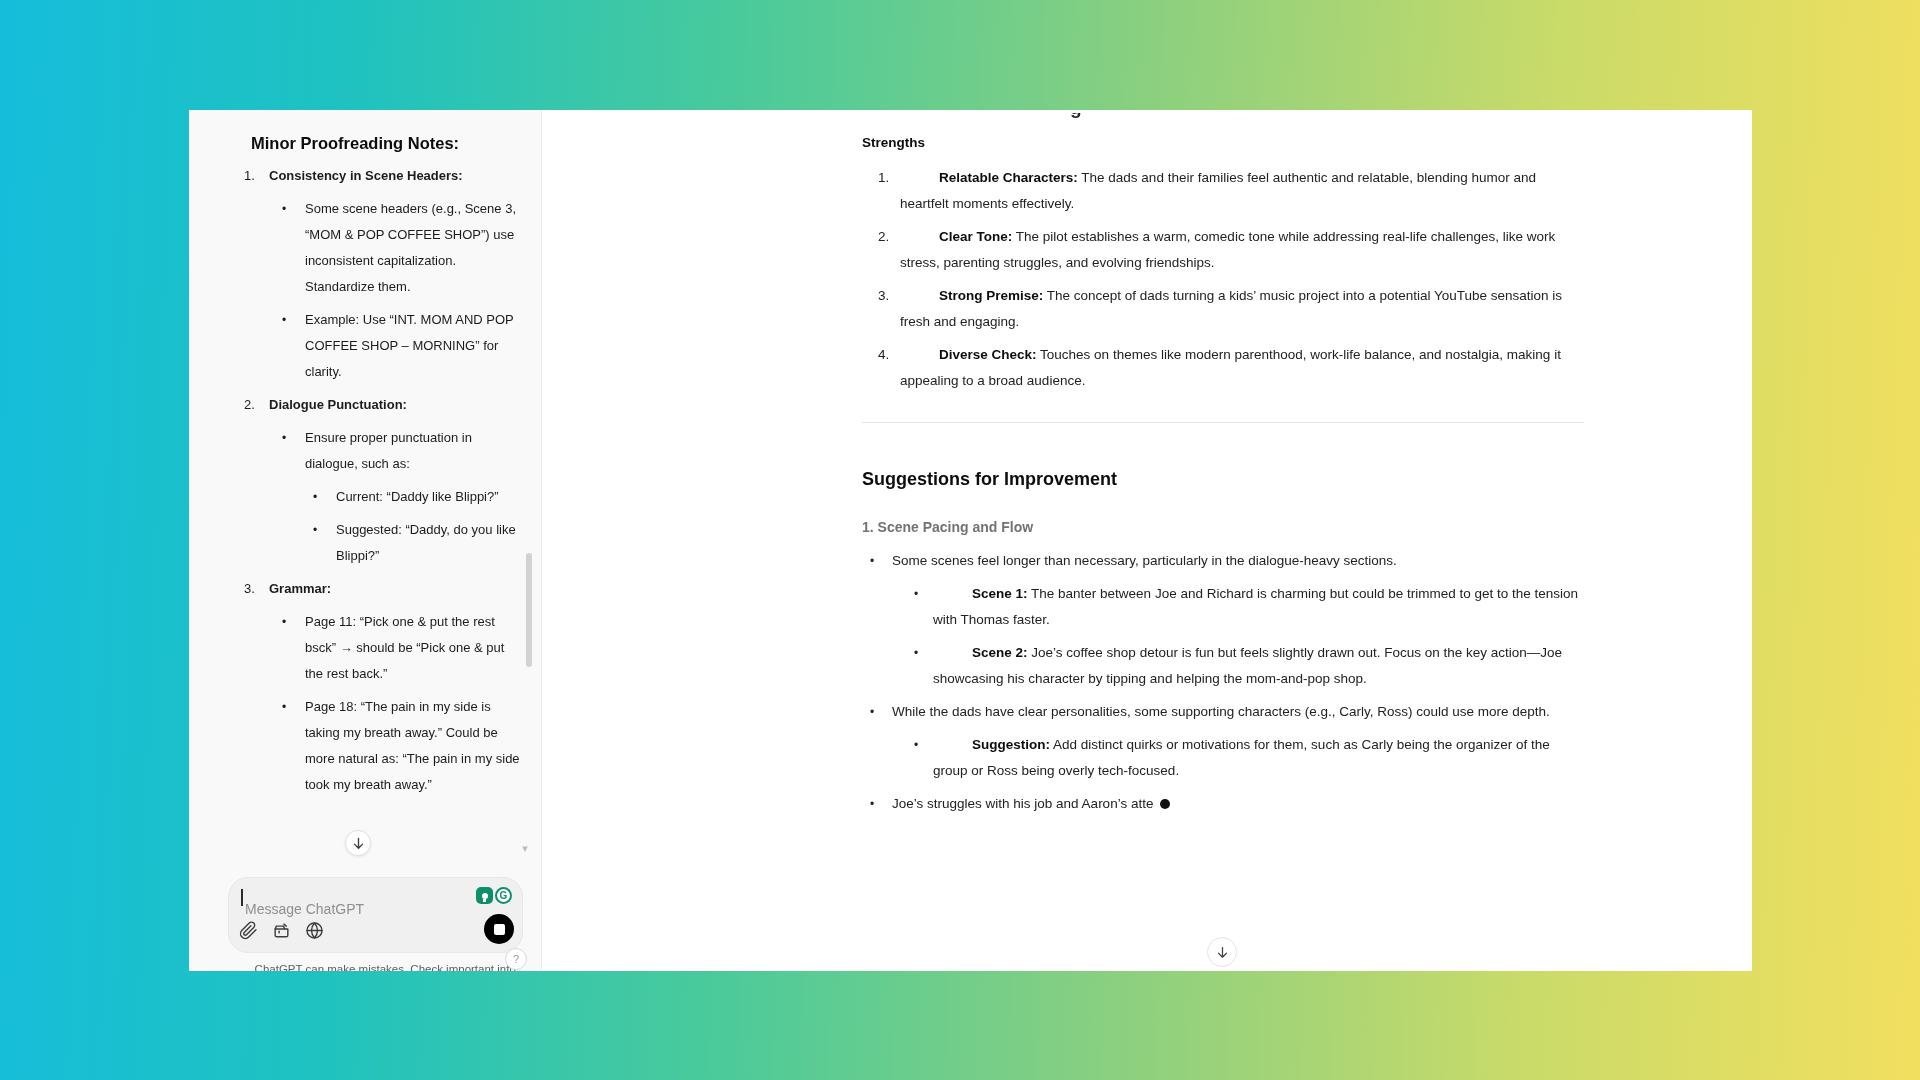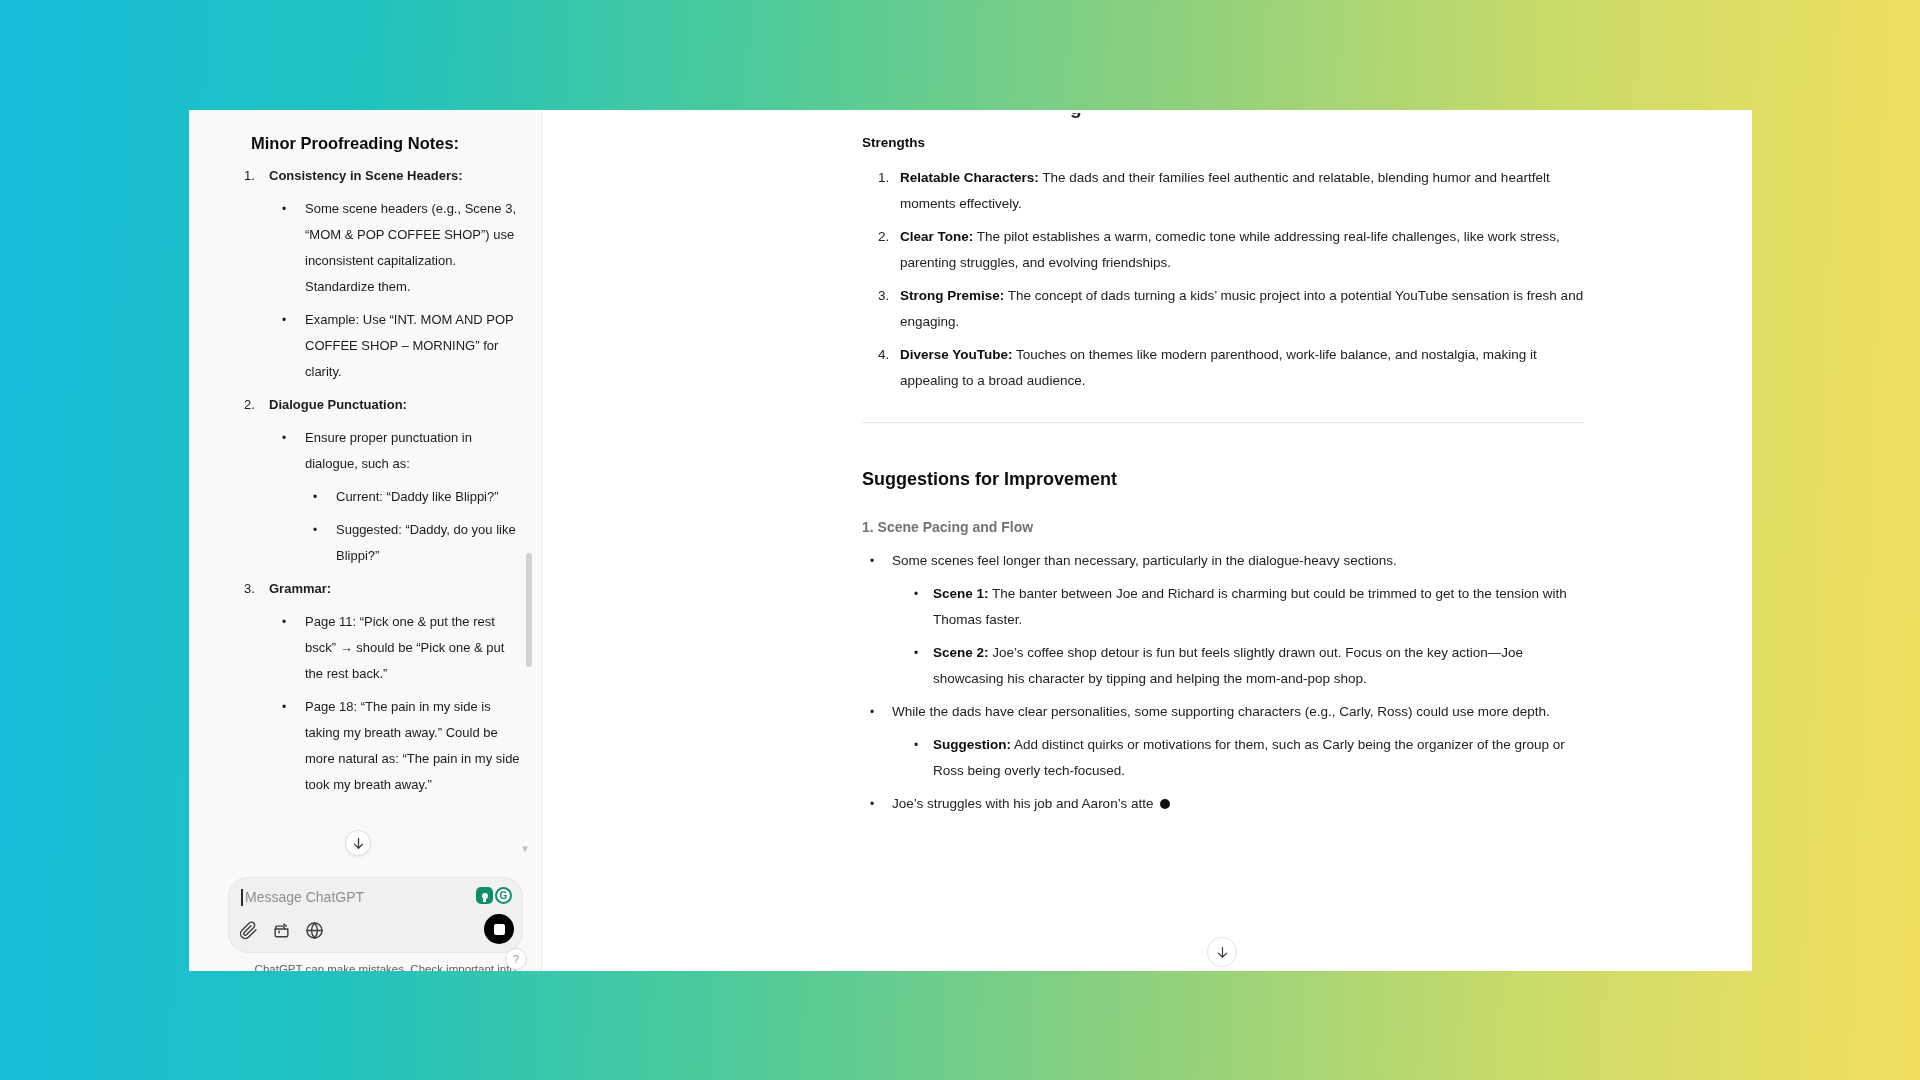--- a/index.html
+++ b/index.html
@@ -47,21 +47,21 @@
     border-radius:50%; background:#ffffff; border:1px solid #e1e1e1;
     box-shadow:0 1px 3px rgba(0,0,0,.08); cursor:pointer;
     display:flex; align-items:center; justify-content:center; padding:0;
   }
   .composer {
     position:absolute; left:39px; top:767px; width:295px; height:76px;
     background:#f0f0f0; border:1px solid #e7e7e7; border-radius:20px;
   }
   .caret { position:absolute; left:12px; top:11px; width:1.5px; height:17px; background:#2b2b2b; }
   .composer-placeholder {
-    position:absolute; left:16px; top:11px; font-size:14px; color:#8f8f8f; line-height:17px;
+    position:absolute; left:16px; top:23px; font-size:14px; color:#8f8f8f; line-height:17px;
   }
   .gram-badges { position:absolute; right:10px; top:9px; display:flex; gap:2px; align-items:center; }
   .gram-sq {
     width:17px; height:17px; border-radius:5px; background:#0c8f6a;
     display:flex; align-items:center; justify-content:center;
   }
   .gram-sq .bulb { width:6px; height:6px; border-radius:50% 50% 50% 50%; background:#ffffff; position:relative; }
   .gram-sq .bulb:after { content:""; position:absolute; left:1.8px; top:6px; width:2.4px; height:3px; background:#fff; }
   .gram-circle {
     width:17px; height:17px; border-radius:50%; background:#ffffff; border:2px solid #0c8f6a;
@@ -88,21 +88,21 @@
   .canvas-panel { position:relative; flex:1; height:100%; background:#ffffff; }
   .clip-frag { position:absolute; left:528px; top:3px; width:40px; height:12px; overflow:hidden; }
   .clip-frag span { display:block; margin-top:-16px; font-size:19px; font-weight:600; color:#2a2a2a; }
   .doc {
     position:absolute; left:320px; top:16px; width:722px;
     font-size:13.5px; line-height:26px; color:#222222;
   }
   .strengths-label { font-weight:600; margin:4px 0 9px; color:#0d0d0d; }
   .oli { display:flex; padding-left:16px; margin-bottom:7px; }
   .oli .num { flex:none; width:22px; }
-  .oli b, .cb b { font-weight:700; color:#0d0d0d; }
+  .oli b, .cb b { font-weight:700; color:#0d0d0d;margin-left:39px; }
   .doc hr { border:none; border-top:1px solid #e5e5e5; margin:28px 0 0; }
   .doc h2 { font-size:18px; font-weight:700; margin:42px 0 0; color:#0d0d0d; line-height:28px; }
   .doc h3 { font-size:14px; font-weight:700; margin:21px 0 8px; color:#737373; line-height:26px; }
   .cb  { display:flex; margin-bottom:7px; }
   .cb1 { padding-left:8px; }
   .cb1 .dot { width:22px; }
   .cb2 { padding-left:52px; }
   .cb2 .dot { width:19px; }
   .stream-dot { display:inline-block; width:10px; height:10px; border-radius:50%; background:#111; margin-left:7px; vertical-align:-1px; }
   .canvas-scroll-btn {
@@ -235,21 +235,21 @@
       <div class="oli">
         <span class="num">2.</span>
         <span class="btxt"><b>Clear Tone:</b> <span>The pilot establishes a warm, comedic tone while addressing real-life challenges, like work stress, parenting struggles, and evolving friendships.</span></span>
       </div>
       <div class="oli">
         <span class="num">3.</span>
         <span class="btxt"><b>Strong Premise:</b> <span>The concept of dads turning a kids’ music project into a potential YouTube sensation is fresh and engaging.</span></span>
       </div>
       <div class="oli">
         <span class="num">4.</span>
-        <span class="btxt"><b>Diverse YouTube:</b> <span>Touches on themes like modern parenthood, work-life balance, and nostalgia, making it appealing to a broad audience.</span></span>
+        <span class="btxt"><b>Diverse Check:</b> <span>Touches on themes like modern parenthood, work-life balance, and nostalgia, making it appealing to a broad audience.</span></span>
       </div>
 
       <hr>
 
       <h2>Suggestions for Improvement</h2>
 
       <h3>1. Scene Pacing and Flow</h3>
       <div class="cb cb1">
         <span class="dot">•</span>
         <span class="btxt">Some scenes feel longer than necessary, particularly in the dialogue-heavy sections.</span>

